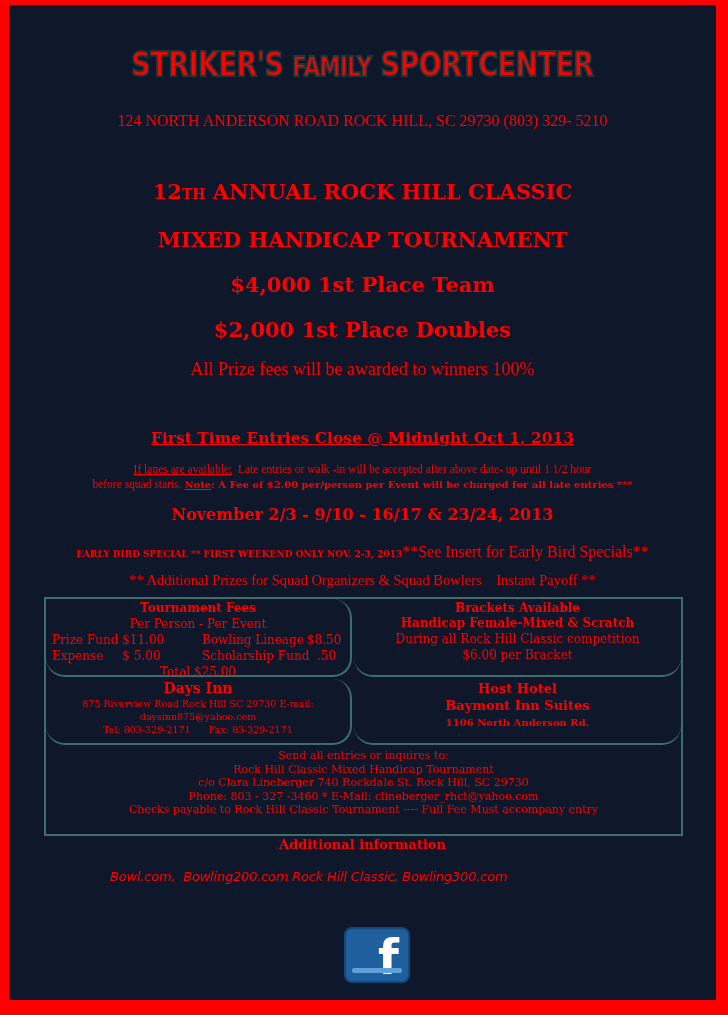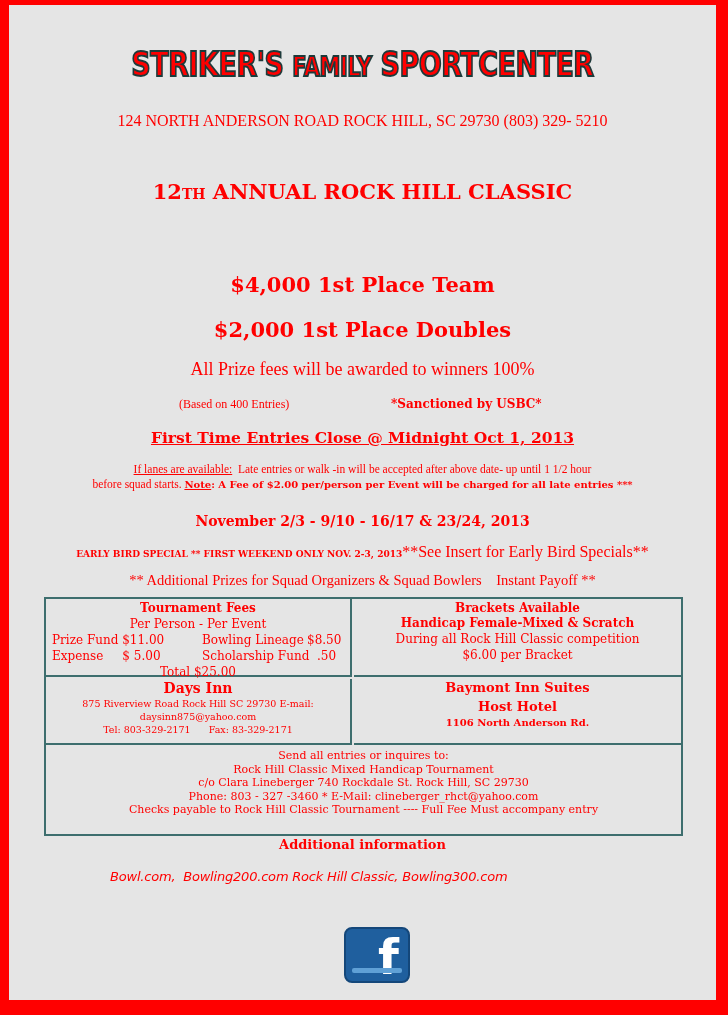--- a/index.html
+++ b/index.html
@@ -1,19 +1,19 @@
 <!DOCTYPE html>
 <html><head>
 <meta charset="utf-8">
 <style>
   * { margin: 0; padding: 0; box-sizing: border-box; }
   html, body { width: 728px; height: 1015px; background: #ff0000; overflow: hidden; }
   .page {
     position: absolute; left: 9px; top: 5px; width: 707px; height: 995px;
-    background: #e5e5e5; color: #ff0000;
+    background: #0f172a; color: #ff0000;
     font-family: "DejaVu Serif", serif;
   }
   .abs { position: absolute; left: 0; width: 707px; text-align: center; white-space: nowrap; }
   .logo {
     top: 44px; font-family: "DejaVu Sans", sans-serif; font-weight: bold; font-size: 27px;
     color: #ff0000; letter-spacing: -0.5px;
     -webkit-text-stroke: 1.6px #1d3a3a; transform: scaleY(1.25);
   }
   .logo .small { font-size: 21px; }
   .address { top: 107px; font-family: "Liberation Serif", serif; font-size: 16px; }
@@ -21,31 +21,31 @@
   .h1 { font-size: 21px; font-weight: bold; }
   .h1 .smallcaps { font-size: 14px; }
   .prize { font-family: "Liberation Serif", serif; font-size: 18px; top: 354px; }
   .based { top: 392px; font-family: "Liberation Serif", serif; font-size: 12px; }
   .based .a { position: absolute; left: 170px; }
   .based .b { position: absolute; left: 382px; font-family: "DejaVu Serif", serif; font-weight: bold; font-size: 12px; }
   .close { top: 423px; font-size: 15.5px; font-weight: bold; text-decoration: underline; }
   .late { top: 457px; font-family: "Liberation Serif", serif; font-size: 11.5px; line-height: 15px; }
   .late u { text-decoration: underline; }
   .late b { font-family: "DejaVu Serif", serif; font-size: 10px; }
-  .dates { top: 500px; font-size: 14px; font-weight: bold; margin-top: 8px; }
+  .dates { top: 500px; font-size: 16px; font-weight: bold; }
   .early { top: 538px; font-size: 9px; }
   .early b { font-weight: bold; }
   .early .ins { font-family: "Liberation Serif", serif; font-size: 16px; }
   .addl { top: 567px; font-family: "Liberation Serif", serif; font-size: 14.5px; }
 
   .tbl {
     position: absolute; left: 35px; top: 592px; width: 639px; height: 239px;
     border: 2px solid #3d6e6e;
   }
-  .cell { position: absolute; text-align: center; color: #ff0000; }
+  .cell { position: absolute; text-align: center; color: #ff0000; border-radius: 19px; }
   .c1 { left: 0; top: 0; width: 306px; height: 78px; border-right: 2px solid #3d6e6e; border-bottom: 2px solid #3d6e6e; }
   .c2 { left: 308px; top: 0; width: 327px; height: 78px; border-bottom: 2px solid #3d6e6e; }
   .c3 { left: 0; top: 80px; width: 306px; height: 66px; border-right: 2px solid #3d6e6e; border-bottom: 2px solid #3d6e6e; }
   .c4 { left: 308px; top: 80px; width: 327px; height: 66px; border-bottom: 2px solid #3d6e6e; }
   .c5 { left: 0; top: 148px; width: 635px; height: 87px; }
   .ttl { font-weight: bold; font-size: 12px; line-height: 15px; }
   .ln { font-family: "DejaVu Serif", serif; font-size: 12px; line-height: 16px; }
   .fee-row { display: flex; font-size: 12px; line-height: 16px; padding-left: 6px; }
   .fee-row span { white-space: pre; }
   .sm { font-size: 9.5px; line-height: 13px; }
@@ -71,29 +71,26 @@
     <span>STRIKER'S</span>
     <span class="small">FAMILY</span>
     <span>SPORTCENTER</span>
   </div>
 
   <div class="abs address">124 NORTH ANDERSON ROAD  ROCK HILL, SC 29730  (803) 329- 5210</div>
 
   <div class="abs h1" style="top:174px;">
     <span>12</span><span class="smallcaps">TH</span><span> ANNUAL ROCK HILL CLASSIC</span>
   </div>
+  <div class="abs h1" style="top:222px;">MIXED HANDICAP TOURNAMENT</div>
   <div class="abs h1" style="top:267px;">$4,000 1st Place Team</div>
   <div class="abs h1" style="top:312px;">$2,000 1st Place Doubles</div>
 
   <div class="abs prize">All Prize fees will be awarded to winners 100%</div>
 
-  <div class="abs based" style="height:16px;">
-    <span class="a">(Based on 400 Entries)</span>
-    <span class="b">*Sanctioned by USBC*</span>
-  </div>
 
   <div class="abs close">First Time Entries Close @ Midnight Oct 1, 2013</div>
 
   <div class="abs late">
     <div><u>If lanes are available:</u><span style="white-space:pre;">  Late entries or walk -in will be accepted after above date- up until 1 1/2 hour</span></div>
     <div><span>before squad starts. </span><b><u>Note</u><span>: A Fee of $2.00 per/person per Event will be charged for all late entries ***</span></b></div>
   </div>
 
   <div class="abs dates">November 2/3 - 9/10 - 16/17 &amp; 23/24,  2013</div>
 
@@ -128,22 +125,22 @@
     </div>
 
     <div class="cell c3">
       <div class="ttl" style="font-size:14px;line-height:17px;margin-top:1px;">Days Inn</div>
       <div class="sm">875 Riverview Road  Rock Hill SC 29730 E-mail:</div>
       <div class="sm">daysinn875@yahoo.com</div>
       <div class="sm" style="white-space:pre;">Tel: 803-329-2171      Fax: 83-329-2171</div>
     </div>
 
     <div class="cell c4">
+      <div class="ttl" style="font-size:13px;line-height:17px;margin-top:1px;">Host Hotel</div>
       <div class="ttl" style="font-size:13px;line-height:18px;">Baymont Inn Suites</div>
-      <div class="ttl" style="font-size:13px;line-height:17px;margin-top:1px;">Host Hotel</div>
       <div class="ttl" style="font-size:10px;line-height:16px;">1106 North Anderson Rd.</div>
     </div>
 
     <div class="cell c5">
       <div class="ln ln2" style="margin-top:2px;">Send all entries or inquires to:</div>
       <div class="ln ln2">Rock Hill Classic Mixed Handicap Tournament</div>
       <div class="ln ln2">c/o Clara Lineberger  740 Rockdale St. Rock Hill, SC 29730</div>
       <div class="ln ln2">Phone: 803 - 327 -3460 * E-Mail: clineberger_rhct@yahoo.com</div>
       <div class="ln ln2">Checks payable to Rock Hill Classic Tournament ---- Full Fee Must accompany  entry</div>
     </div>

